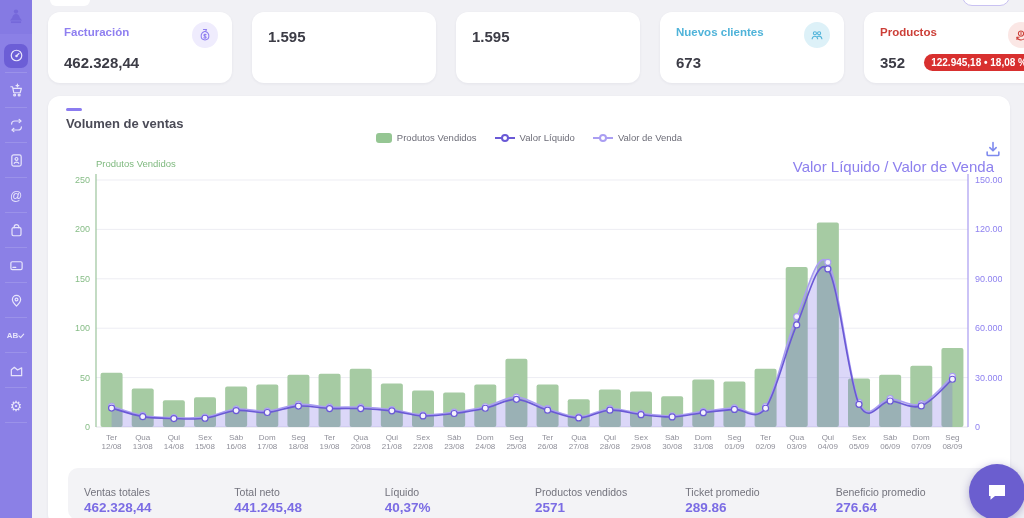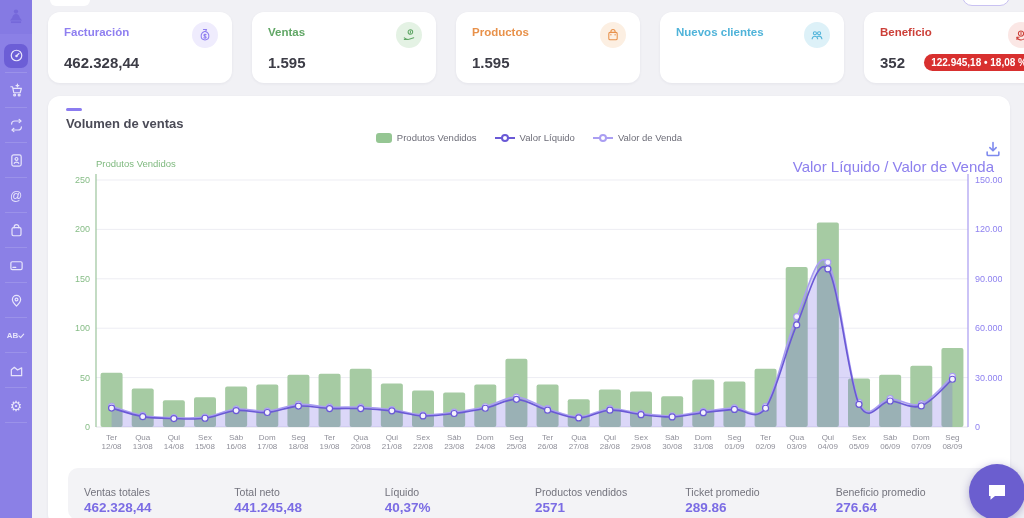--- a/index.html
+++ b/index.html
@@ -155,66 +155,50 @@
               <path d="M8 7v4.4M9.3 7.6c-1.6-.9-3 .2-2.4 1.3.5 1 2.7.6 2.5 1.9-.2 1-1.8 1.2-2.8.5"></path>
             </svg>
         </span>
       </div>
       <div class="stat-value-row">
         <span class="stat-value">462.328,44</span>
       </div>
     </div>
 
     <div class="stat-card">
-      <div class="stat-head">
-        <span class="stat-label" style="color:#61a766">Ventas</span>
-        <span class="stat-iconcircle" style="background:#e4f2e4">
-          <svg width="14" height="14" viewBox="0 0 16 16" stroke="#61a766">
-              <circle cx="9.6" cy="4.6" r="2.6"></circle>
-              <path d="M9.6 3.4v2.4M2.6 11.2c2.2 2 4.4 2.2 6.4 1.5l4.4-1.6"></path>
-              <path d="M2.6 13.2h3.8"></path>
-            </svg>
-        </span>
-      </div>
       <div class="stat-value-row">
         <span class="stat-value">1.595</span>
       </div>
     </div>
 
     <div class="stat-card">
-      <div class="stat-head">
-        <span class="stat-label" style="color:#e8914a">Productos</span>
-        <span class="stat-iconcircle" style="background:#fcefe2">
-          <svg width="14" height="14" viewBox="0 0 16 16" stroke="#e8914a">
-              <rect x="3.2" y="5" width="9.6" height="8.4" rx="1.5"></rect>
-              <path d="M5.6 5V4.2a2.4 2.4 0 0 1 4.8 0V5M5.6 7.2V8M10.4 7.2V8"></path>
-            </svg>
-        </span>
-      </div>
       <div class="stat-value-row">
         <span class="stat-value">1.595</span>
       </div>
     </div>
 
     <div class="stat-card">
       <div class="stat-head">
         <span class="stat-label" style="color:#4fb3d9">Nuevos clientes</span>
         <span class="stat-iconcircle" style="background:#ddf1f8">
           <svg width="14" height="14" viewBox="0 0 16 16" stroke="#4fb3d9">
               <circle cx="5.6" cy="6" r="1.8"></circle>
               <circle cx="10.4" cy="6" r="1.8"></circle>
               <path d="M2.4 12.4c.5-2.2 2-3 3.2-3s2.7.8 3.2 3M8.6 9.8c.6-.4 1.2-.5 1.8-.5 1.2 0 2.7.8 3.2 3"></path>
             </svg>
         </span>
       </div>
+      <div class="stat-value-row">
+        <span class="stat-value">673</span>
+      </div>
     </div>
 
     <div class="stat-card">
       <div class="stat-head">
-        <span class="stat-label" style="color:#cc3f38">Beneficio</span>
+        <span class="stat-label" style="color:#cc3f38">Productos</span>
         <span class="stat-iconcircle" style="background:#fbe7e5">
           <svg width="14" height="14" viewBox="0 0 16 16" stroke="#cc3f38">
               <circle cx="8" cy="6.4" r="3"></circle>
               <path d="M8 5v2.8M3.4 10.6c.6 1.9 2.4 3 4.6 3 2.2 0 4-1.1 4.6-3"></path>
               <path d="M3.4 13v-2.4h2.4"></path>
             </svg>
         </span>
       </div>
       <div class="stat-value-row">
         <span class="stat-value">352</span>

